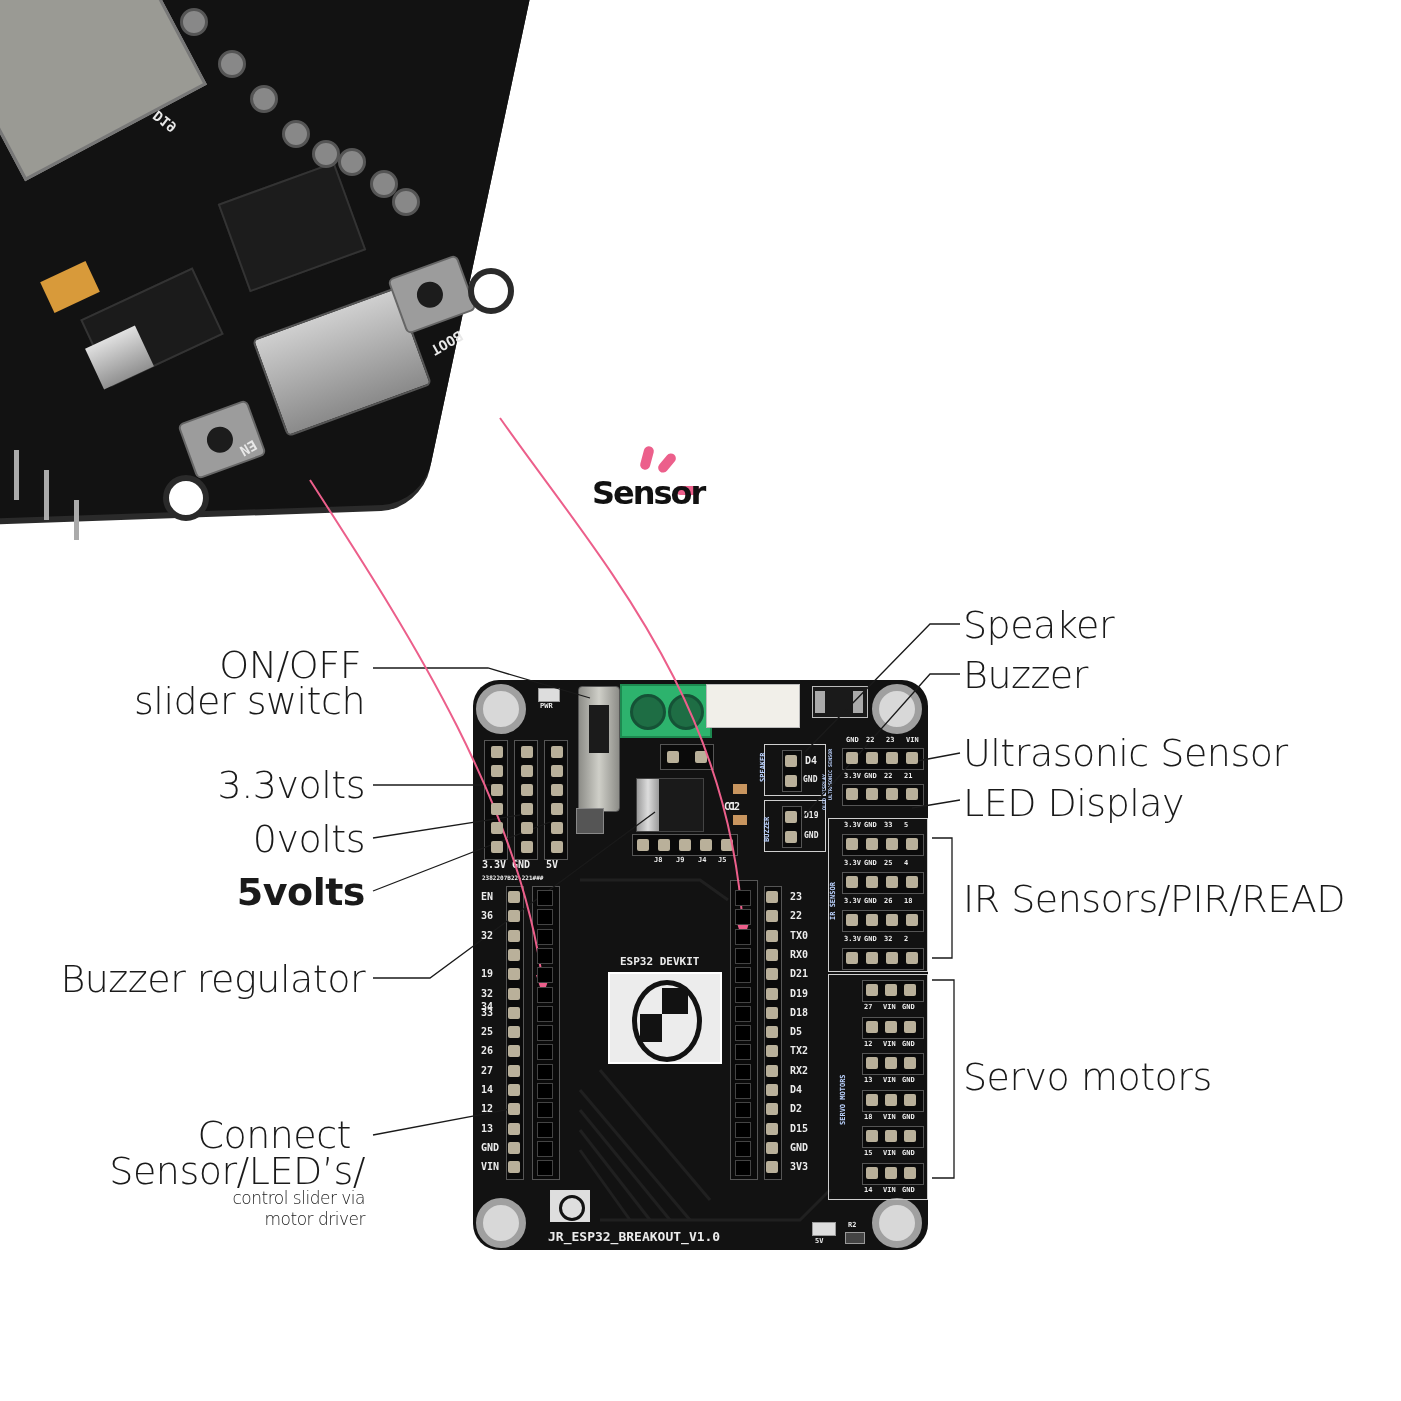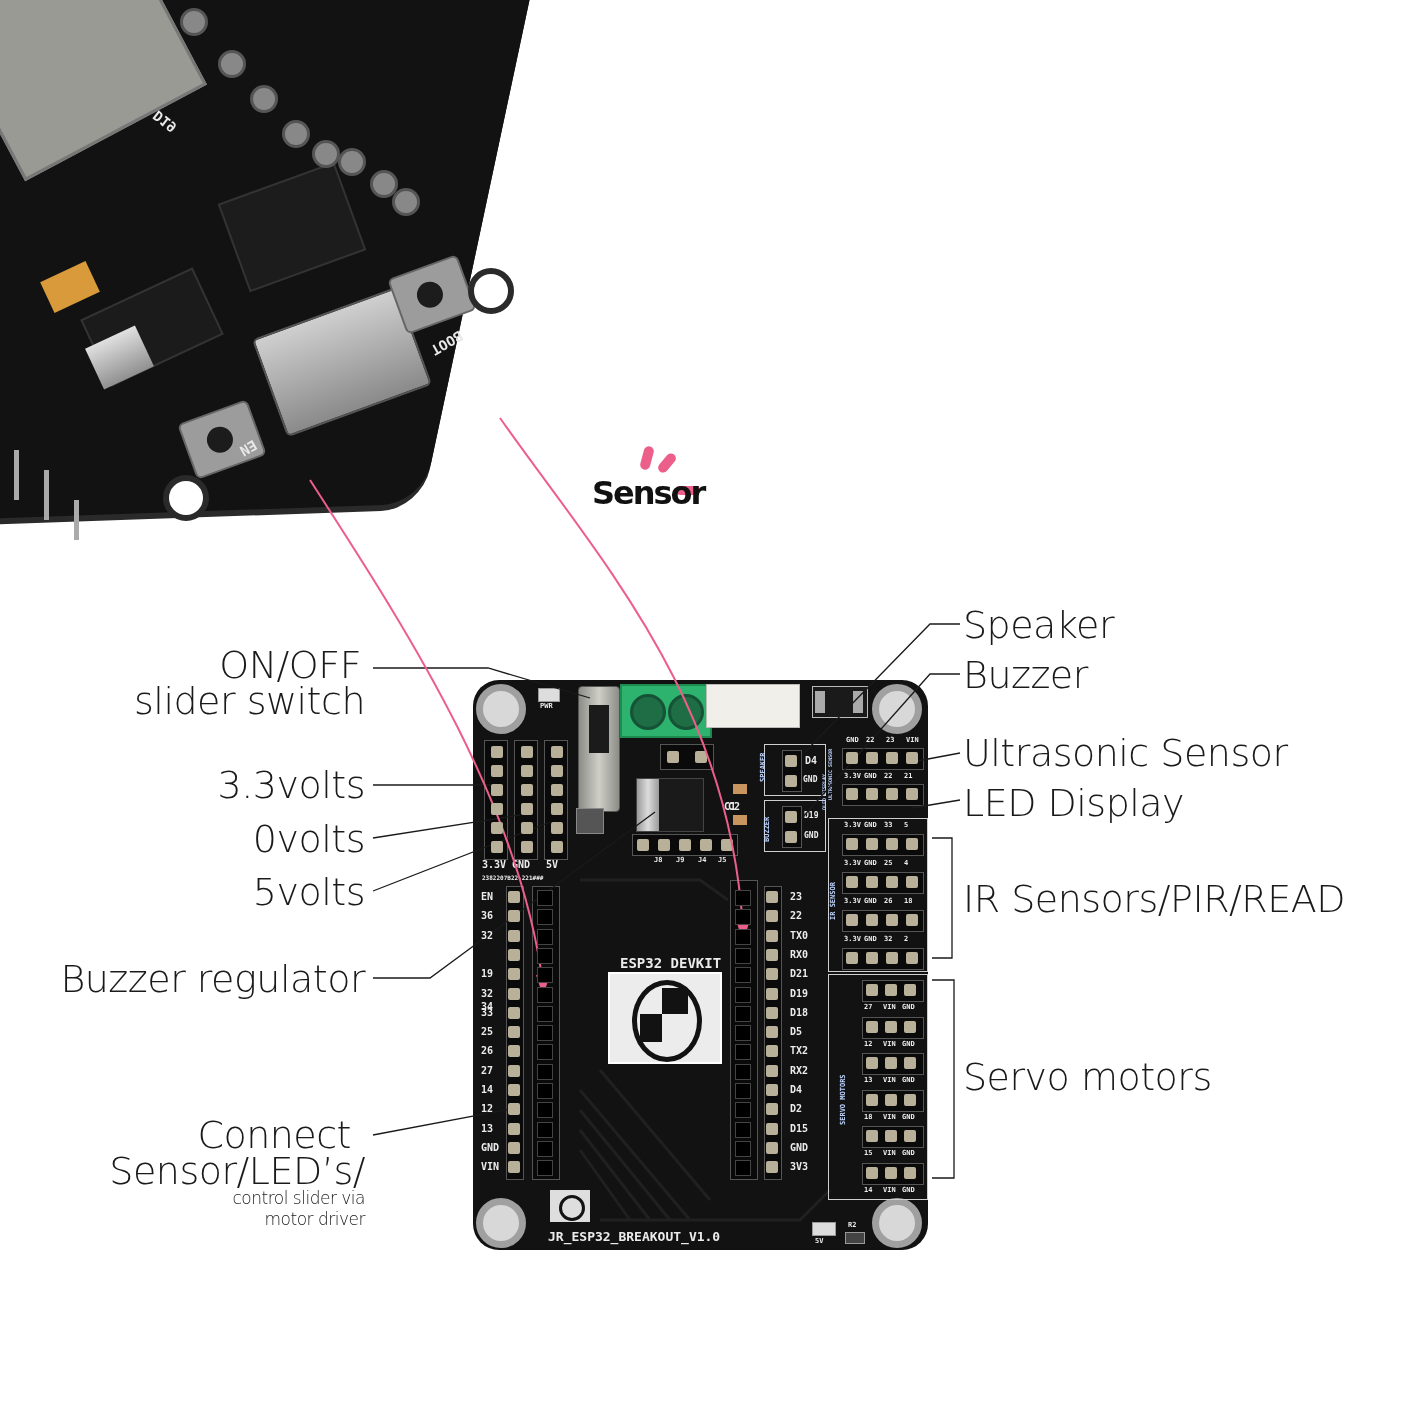--- a/index.html
+++ b/index.html
@@ -137,21 +137,21 @@
 <div class="abs pcb-text" style="left:482px;top:875px;font-size:6px;">2382207B22-221###</div>
 
 <div class="abs hdr" style="left:506px;top:886px;width:16px;height:292px;"></div>
 <div class="abs hdr" style="left:532px;top:886px;width:26px;height:292px;"></div>
 <div id="left-pins"></div>
 
 <div class="abs hdr" style="left:730px;top:880px;width:26px;height:298px;"></div>
 <div class="abs hdr" style="left:764px;top:886px;width:16px;height:292px;"></div>
 <div id="right-pins"></div>
 
-<div class="abs pcb-text" style="left:620px;top:956px;font-size:14px;">ESP32 DEVKIT</div>
+<div class="abs pcb-text" style="left:620px;top:956px;font-size:11px;">ESP32 DEVKIT</div>
 <div class="abs logo-box">
   <div class="abs" style="left:22px;top:6px;width:60px;height:72px;border-radius:50%;border:5px solid #121212;"></div>
   <div class="abs" style="left:52px;top:14px;width:26px;height:26px;background:#121212;"></div>
   <div class="abs" style="left:30px;top:40px;width:22px;height:28px;background:#121212;"></div>
 </div>
 
 <svg class="overlay" width="1401" height="1401" style="pointer-events:none;">
   <g stroke="#202020" stroke-width="3" fill="none">
     <line x1="580" y1="1090" x2="690" y2="1220"></line>
     <line x1="580" y1="1110" x2="670" y2="1220"></line>
@@ -239,21 +239,21 @@
   <g fill="#ec5f8b">
     <polygon points="536,975 550,975 543,996"></polygon>
     <polygon points="736,920 750,920 743,942"></polygon>
   </g>
 </svg>
 
 <div class="lbl r" style="right:1040px;top:646px;font-size:38px;">ON/OFF</div>
 <div class="lbl r" style="right:1036px;top:682px;font-size:38px;">slider switch</div>
 <div class="lbl r" style="right:1036px;top:766px;font-size:38px;">3.3volts</div>
 <div class="lbl r" style="right:1036px;top:820px;font-size:38px;">0volts</div>
-<div class="lbl r" style="right:1036px;top:873px;font-size:38px;">5volts</div>
+<div class="lbl r" style="right:1036px;top:873px;font-size:38px;font-weight:bold;">5volts</div>
 <div class="lbl r" style="right:1036px;top:960px;font-size:38px;">Buzzer regulator</div>
 <div class="lbl r" style="right:1050px;top:1116px;font-size:38px;">Connect</div>
 <div class="lbl r" style="right:1036px;top:1152px;font-size:38px;">Sensor/LED’s/</div>
 <div class="lbl r" style="right:1036px;top:1190px;font-size:17px;">control slider via</div>
 <div class="lbl r" style="right:1036px;top:1211px;font-size:17px;">motor driver</div>
 
 <div class="lbl" style="left:963px;top:606px;font-size:38px;">Speaker</div>
 <div class="lbl" style="left:963px;top:656px;font-size:38px;">Buzzer</div>
 <div class="lbl" style="left:963px;top:734px;font-size:38px;">Ultrasonic Sensor</div>
 <div class="lbl" style="left:963px;top:784px;font-size:38px;">LED Display</div>

